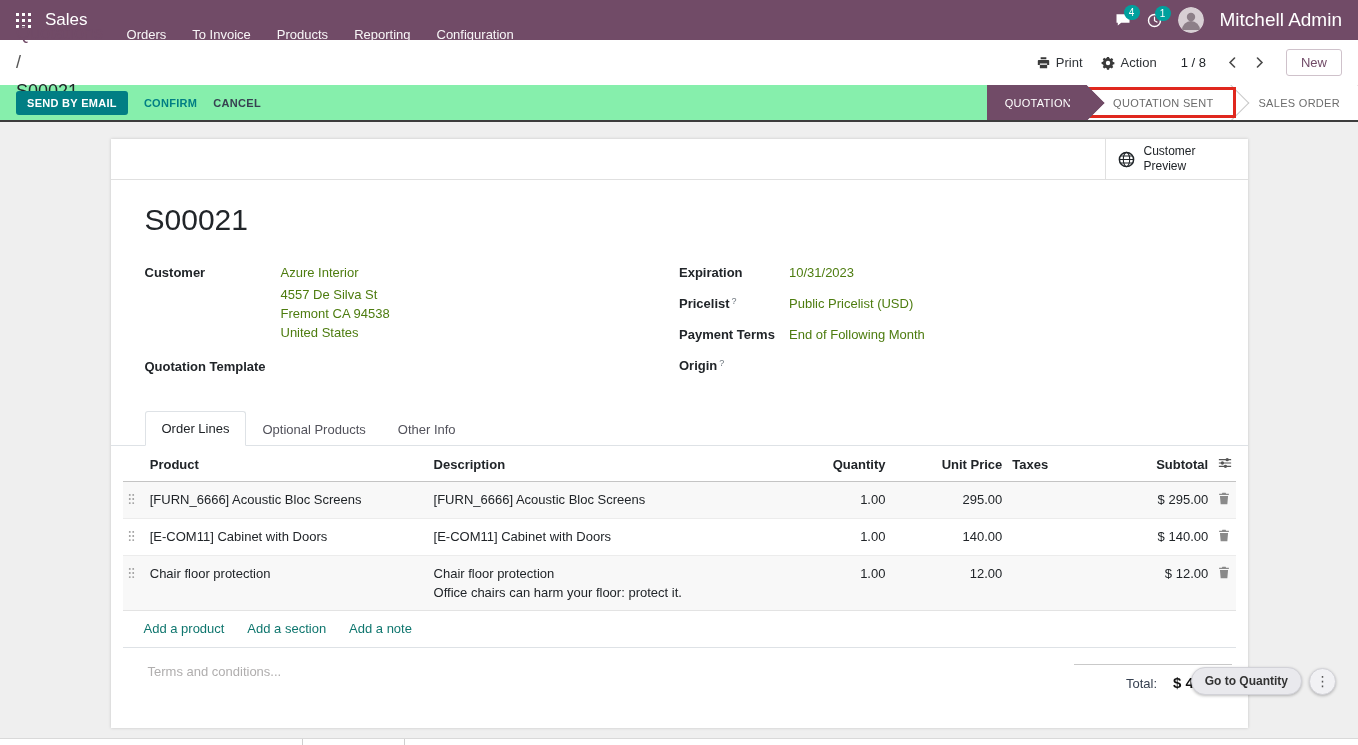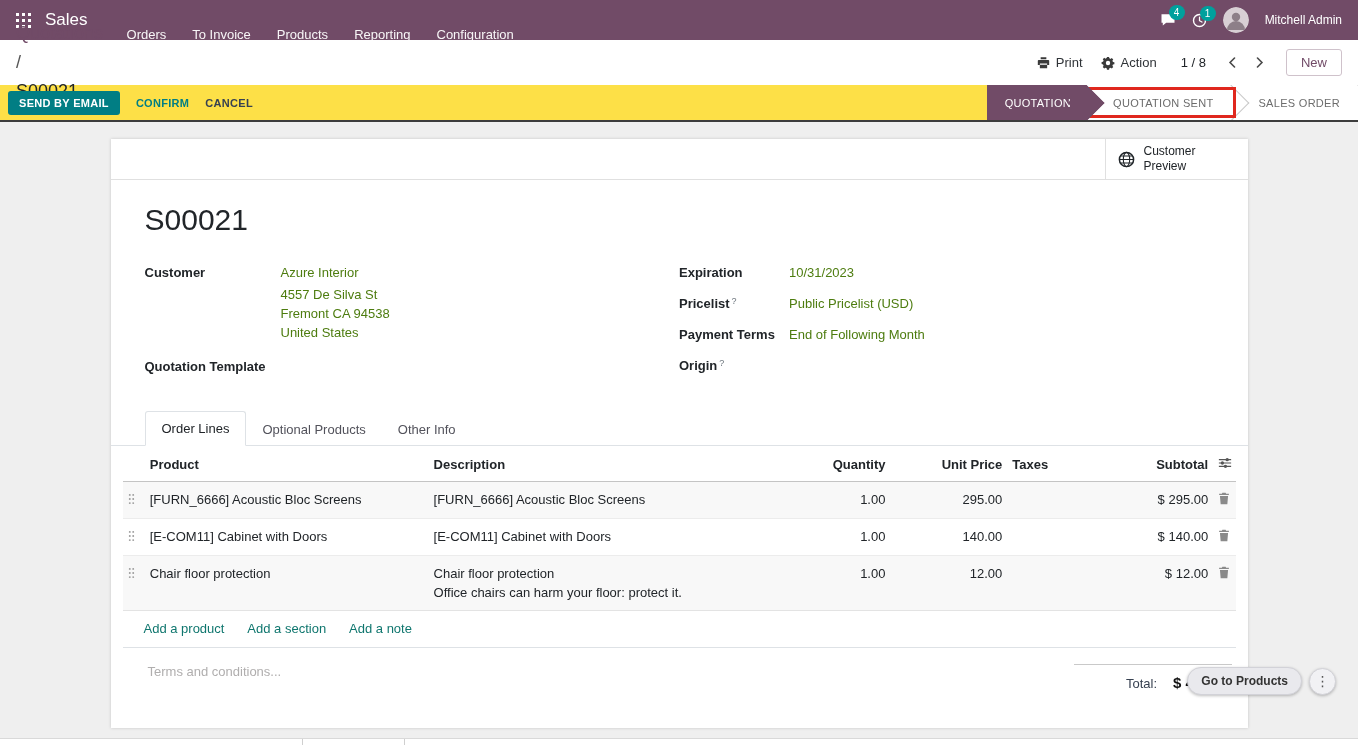--- a/index.html
+++ b/index.html
@@ -15,38 +15,38 @@
   
   .topbar { height:40px; background:#714B67; color:#fff; display:flex; align-items:center; padding:0 16px; }
   .apps-icon { margin-right:14px; display:flex; }
   .brand { font-size:17px; font-weight:500; margin-right:26px; }
   .menus { display:flex; align-items:center; height:100%;margin-top:30px; }
   .menu-item { padding:0 13px; font-size:13px; color:rgba(255,255,255,.95); line-height:40px; }
   .systray { margin-left:auto; display:flex; align-items:center; gap:16px; }
   .tray-icon { position:relative; display:flex; color:#fff; }
   .badge { position:absolute; top:-7px; right:-9px; background:#00A09D; color:#fff; font-size:10px; line-height:15px; min-width:16px; height:15px; border-radius:8px; text-align:center; padding:0 3px; }
   .avatar { width:26px; height:26px; border-radius:50%; overflow:hidden; display:block; }
-  .user-name { font-size:12px; }
+  .user-name { font-size:19px; }
 
   
   .crumb-bar { height:45px; background:#fff; display:flex; align-items:center; padding:0 16px; }
   .breadcrumb { font-size:18px; display:flex; gap:8px; align-items:baseline;flex-direction:column; }
   .crumb-link { color:#714B67; }
   .crumb-sep { color:#555; }
   .crumb-current { color:#212529; }
   .cp-right { margin-left:auto; display:flex; align-items:center; gap:18px; }
   .cp-btn { display:flex; align-items:center; gap:6px; color:#2f3337; font-size:13px; }
   .cp-btn .ico { color:#3a3a3a; display:flex; }
   .pager { color:#212529; margin-left:6px; }
   .pager-btn { color:#4a4a4a; display:flex; padding:2px; }
   .pager-nav { display:flex; gap:10px; align-items:center; }
   .new-btn { color:#714B67; background:#fff; border:1px solid #cfc2cb; border-radius:3px; padding:5px 14px; font-size:13px; }
 
   
-  .status-bar { height:37px; background:#fde047; display:flex; align-items:center; padding-left:8px; border-bottom:2px solid #3d3d3d; }
+  .status-bar { height:37px; background:#86efac; display:flex; align-items:center; padding-left:16px; border-bottom:2px solid #3d3d3d; }
   .btn-primary { background:#017E84; color:#fff; font-size:11px; font-weight:700; letter-spacing:.3px; padding:6px 11px; border-radius:3px; margin-right:16px; }
   .btn-link { font-size:11px; font-weight:700; letter-spacing:.3px; margin-right:16px; }
   .btn-link.teal { color:#017E84; }
   .btn-link.dark { color:#374151; }
   .stages { display:flex; margin-left:auto; height:35px; overflow:hidden; position:relative; }
   .stage { position:relative; display:flex; align-items:center; background:#fff; color:#6c6c6c; font-size:11px; font-weight:500; letter-spacing:.3px; padding:0 18px 0 27px; }
   .stage::after { content:""; position:absolute; top:50%; right:-13px; width:25px; height:25px; transform:translateY(-50%) rotate(45deg); background:inherit; border-top:1px solid #c8c8c8; border-right:1px solid #c8c8c8; }
   .stage.s1 { z-index:3; padding:0 15px 0 18px; }
   .stage.s2 { z-index:2; }
   .stage.s3 { z-index:1; }
@@ -420,21 +420,21 @@
             <div class="total-box" data-interactable="false">
               <span class="total-label" data-interactable="false">Total:</span>
               <span class="total-value" data-interactable="false">$ 447.00</span>
             </div>
           </div>
         </div>
       </div>
     </div>
 
     <div class="frontend-float" data-interactable="false">
-      <button class="goto-btn" data-interactable="true">Go to Products</button>
+      <button class="goto-btn" data-interactable="true">Go to Quantity</button>
       <button class="kebab-btn" data-interactable="true"><span data-interactable="false">⋮</span></button>
     </div>
   </main>
 
   <div class="bottom-strip" data-interactable="false">
       <span class="tick t1"></span>
       <span class="tick t2"></span>
     </div>
 </div>
 

